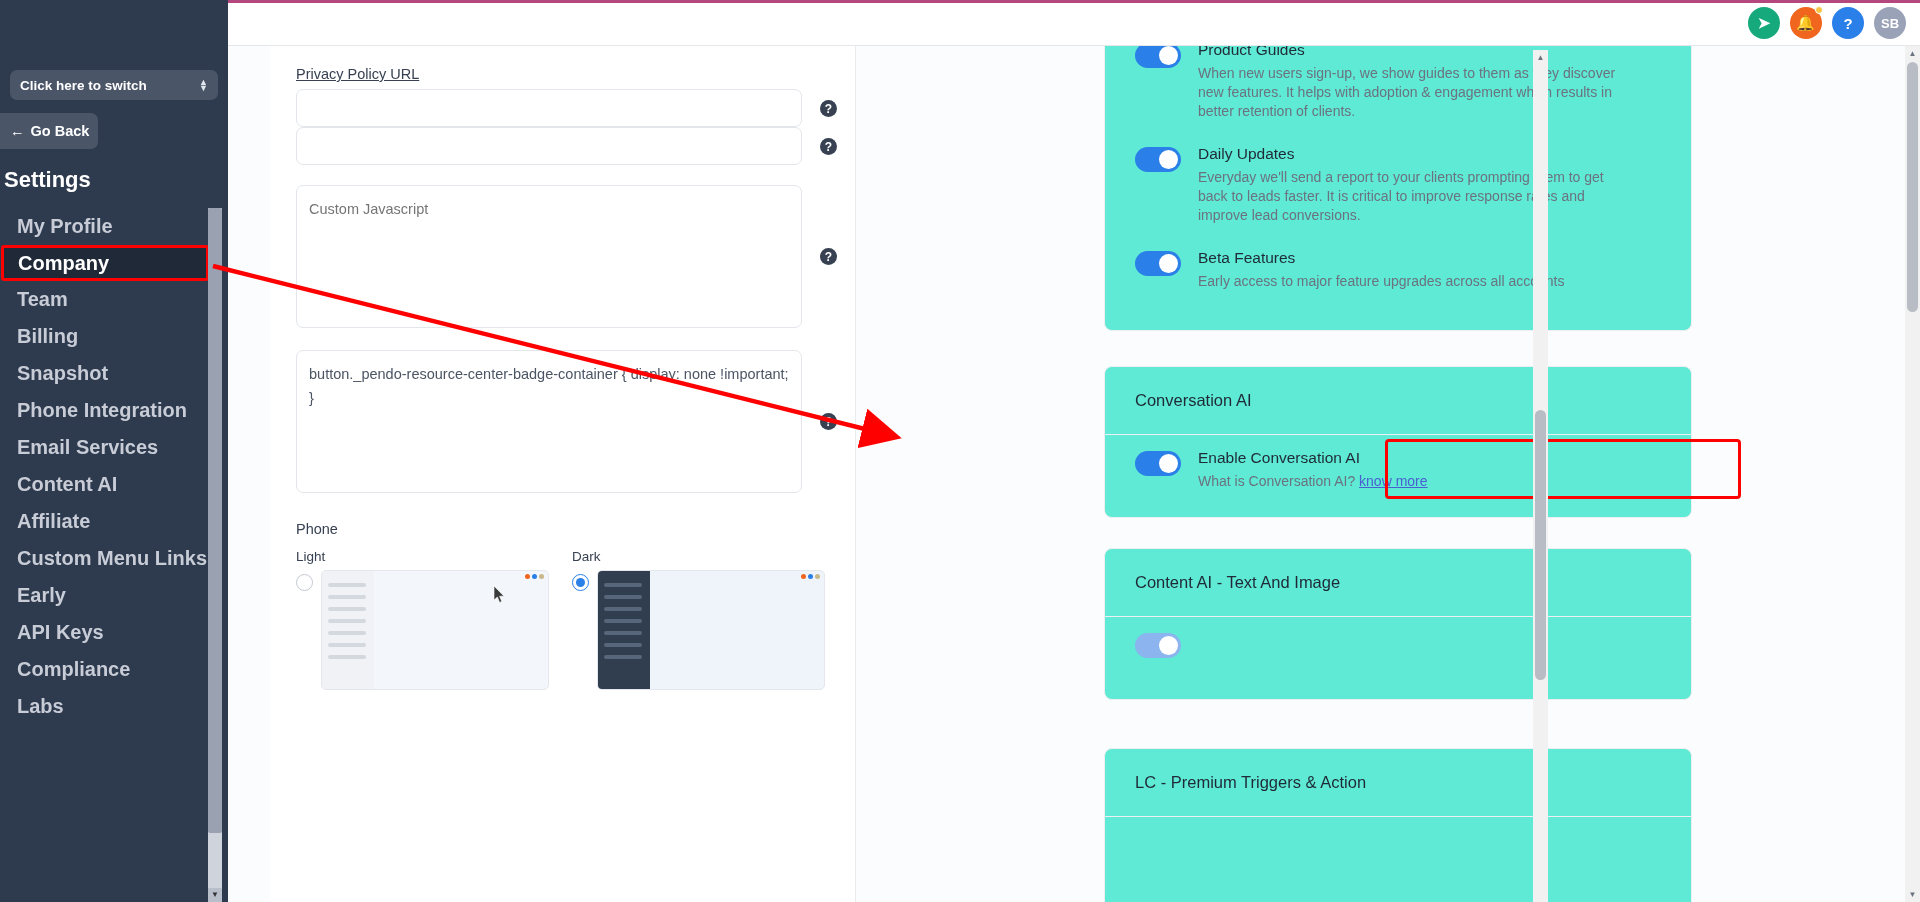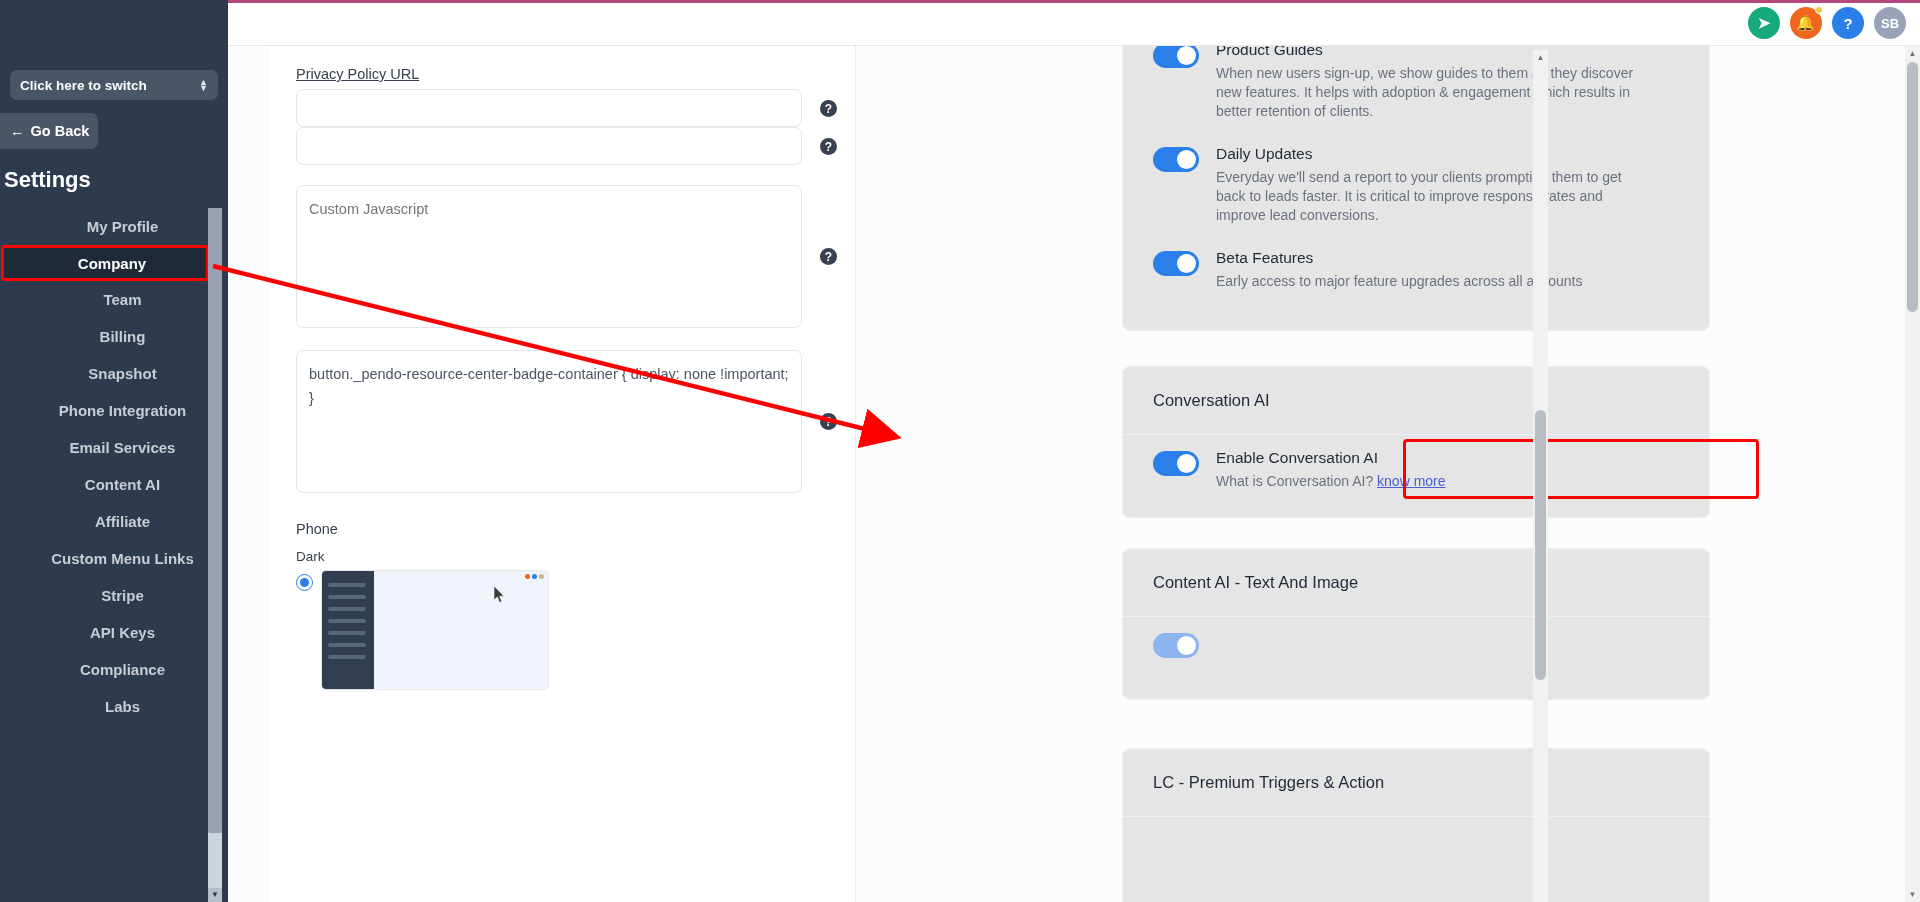--- a/index.html
+++ b/index.html
@@ -32,21 +32,21 @@
   }
   .settings-title{
     margin:18px 0 8px 4px; color:#ffffff; font-size:22px; font-weight:bold;
   }
   .navlist{
     position:absolute; top:208px; left:0; width:228px; height:694px;
     overflow:hidden;
   }
   .navitem{
     height:37px; display:flex; align-items:center; padding-left:17px;
-    color:#c7ccd6; font-size:15px; font-weight:bold; cursor:pointer;justify-content:center;
+    color:#c7ccd6; font-size:20px; font-weight:bold; cursor:pointer;
   }
   .navitem.active{
     background:#1f2937; color:#ffffff;
     border:3px solid #ff0000; border-radius:3px;
     width:208px; margin-left:1px; height:36px; padding-left:14px;
   }
   .navscroll{
     position:absolute; right:6px; top:208px; width:14px; height:694px;
     background:#cfd4dc; border-radius:2px;
   }
@@ -154,22 +154,22 @@
   .thumbimg.dark .tb-line{ background:#58667c; }
   .tb-dots{ position:absolute; right:4px; top:3px; display:flex; gap:2px; }
   .tb-dots i{ width:5px; height:5px; border-radius:50%; display:block; }
 
   
   .rightpane{
     position:absolute; left:628px; top:0; width:1064px; height:856px;
     background:#fbfcfd; overflow:hidden;
   }
   .card{
-    position:absolute; left:266px; width:588px;
-    background:#e5e5e5; border:1px solid #eceef1; border-radius:8px;
+    position:absolute; left:248px; width:588px;
+    background:#5eead4; border:1px solid #eceef1; border-radius:8px;
   }
   .card-title{
     font-size:16.5px; color:#1f2937; padding:24px 30px;
   }
   .card-sep{ height:1px; background:#eef0f3; }
   .toggle-row{
     display:flex; gap:17px; padding:14px 30px 10px 30px; align-items:flex-start;
   }
   .tgl{
     width:46px; height:25px; border-radius:13px; background:#2a7fe8;
@@ -251,21 +251,21 @@
       <div class="navitem">
         <span>Content AI</span>
       </div>
       <div class="navitem">
         <span>Affiliate</span>
       </div>
       <div class="navitem">
         <span>Custom Menu Links</span>
       </div>
       <div class="navitem">
-        <span>Stripe</span>
+        <span>Early</span>
       </div>
       <div class="navitem">
         <span>API Keys</span>
       </div>
       <div class="navitem">
         <span>Compliance</span>
       </div>
       <div class="navitem">
         <span>Labs</span>
       </div>
@@ -313,20 +313,41 @@
       </div>
 
       <div class="row" style="margin-top:18px">
         <textarea class="ta" style="height: 143px;" id="cssta" placeholder="Custom CSS">button._pendo-resource-center-badge-container { display: none !important; }</textarea>
         <span class="help" style="top:63px">?</span>
       </div>
 
       <div class="theme-label">Phone</div>
 
       <div class="themes">
+        <div class="theme-col">
+          <div class="theme-name">Light</div>
+          <div class="theme-pick">
+            <div class="radio"></div>
+            <div class="thumbimg light">
+              <div class="tb-sidebar"></div>
+              <div class="tb-line" style="top:12px"></div>
+              <div class="tb-line" style="top:24px"></div>
+              <div class="tb-line" style="top:36px"></div>
+              <div class="tb-line" style="top:48px"></div>
+              <div class="tb-line" style="top:60px"></div>
+              <div class="tb-line" style="top:72px"></div>
+              <div class="tb-line" style="top:84px"></div>
+              <div class="tb-dots">
+                <i style="background:#f1661f"></i>
+                  <i style="background:#2a7fe8"></i>
+                  <i style="background:#c9b88a"></i>
+              </div>
+            </div>
+          </div>
+        </div>
 
         <div class="theme-col">
           <div class="theme-name">Dark</div>
           <div class="theme-pick">
             <div class="radio sel"></div>
             <div class="thumbimg dark">
               <div class="tb-sidebar"></div>
               <div class="tb-line" style="top:12px"></div>
               <div class="tb-line" style="top:24px"></div>
               <div class="tb-line" style="top:36px"></div>

